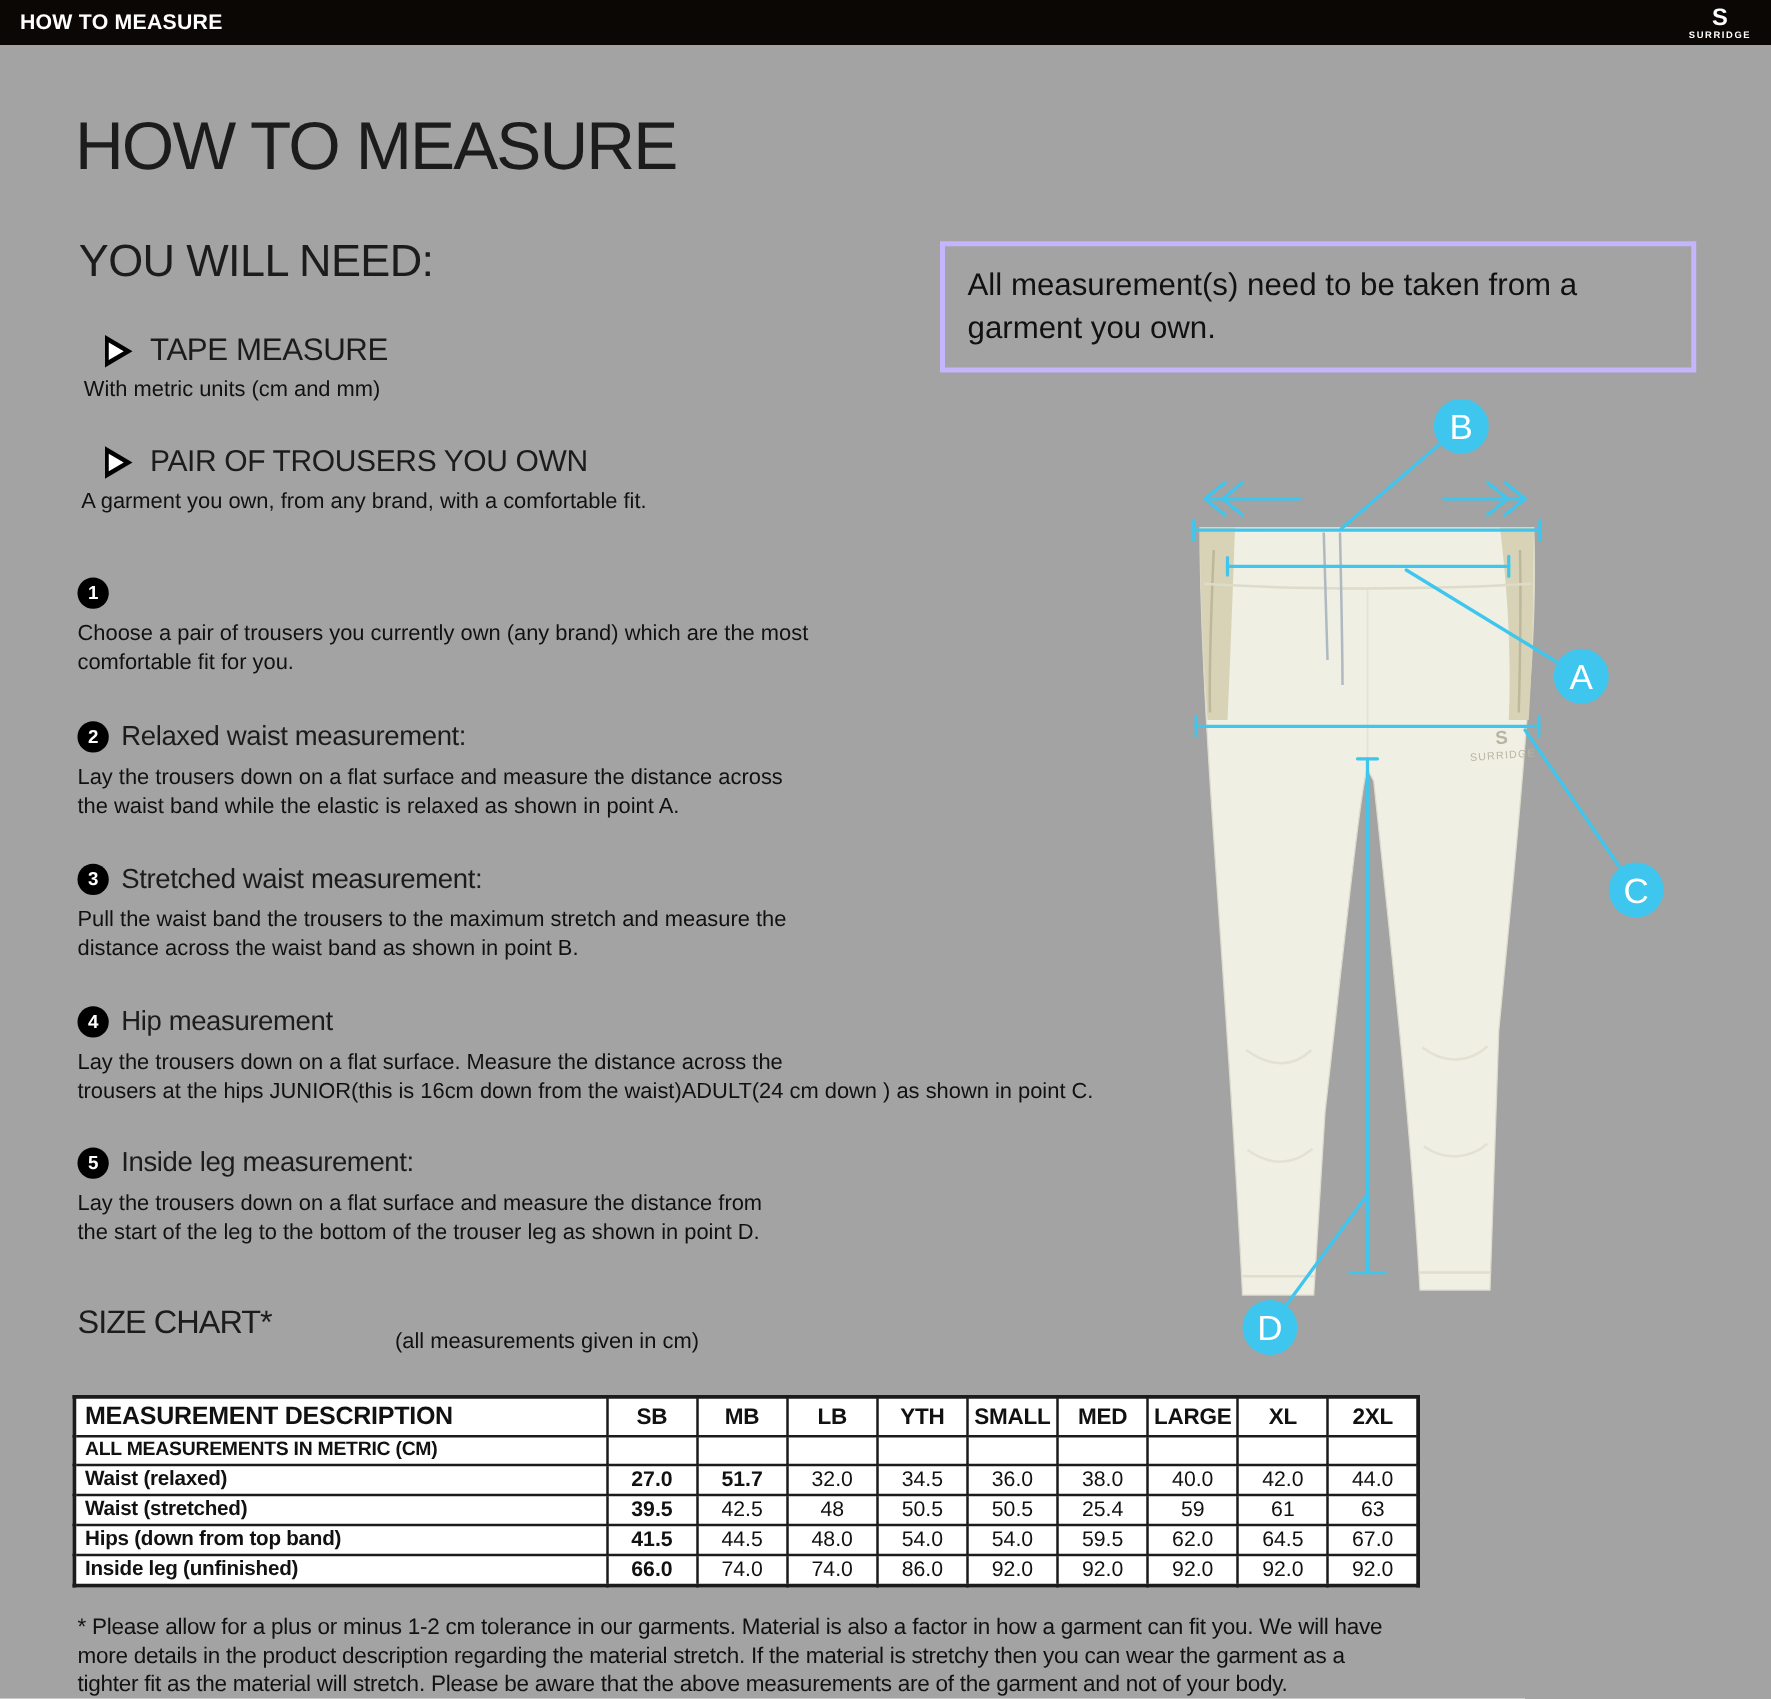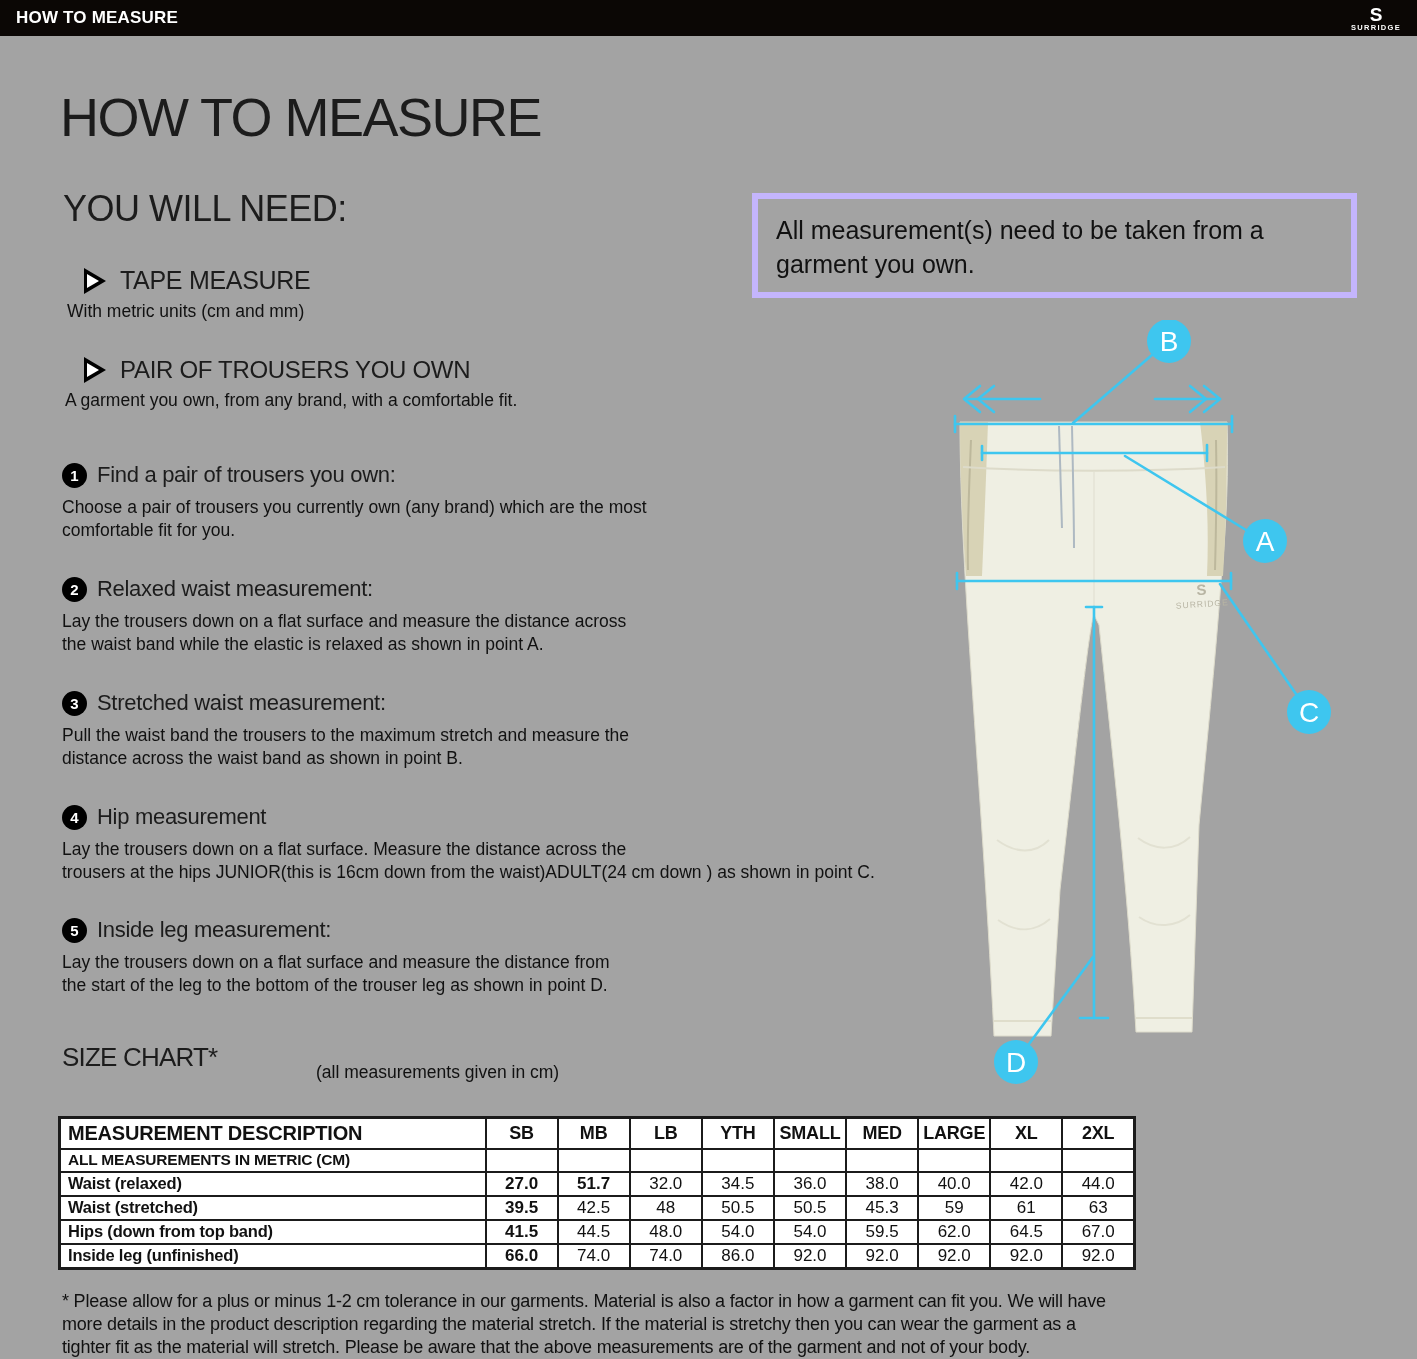--- a/index.html
+++ b/index.html
@@ -38,21 +38,21 @@
   .step{position:absolute;left:62px;width:900px;}
   .step-head{display:flex;align-items:center;gap:10px;}
   .stepnum{width:25px;height:25px;border-radius:50%;background:#000;color:#fff;
            font-size:15px;font-weight:bold;display:flex;align-items:center;justify-content:center;
            flex:0 0 auto;}
   .step-heading{font-size:22px;letter-spacing:-.3px;color:#1c1c1c;white-space:nowrap;}
   .step-body{margin-top:8px;font-size:17.5px;line-height:23px;color:#111;white-space:pre-line;}
 
   
   .callout{position:absolute;left:752px;top:193px;width:605px;height:105px;box-sizing:border-box;
-           border:6px solid #c4b5fd;padding:14px 18px;}
+           border:4px solid #c4b5fd;padding:14px 18px;}
   .callout-text{font-size:25px;line-height:34px;color:#111;white-space:pre-line;}
 
   
   .diagram{position:absolute;left:940px;top:320px;width:420px;height:790px;}
 
   
   .chart-heading{position:absolute;left:62px;top:1042px;font-size:26px;font-weight:400;
                  letter-spacing:-.8px;color:#1c1c1c;white-space:nowrap;}
   .chart-note{position:absolute;left:316px;top:1062px;font-size:17.5px;color:#111;white-space:nowrap;}
 
@@ -101,21 +101,20 @@
     <div class="row">
       <span class="tri"></span>
       <span class="need-label">PAIR OF TROUSERS YOU OWN</span>
     </div>
     <div class="need-desc" style="margin-left:2px;">A garment you own, from any brand, with a comfortable fit.</div>
   </div>
 
   <div class="step" style="top:462px;">
     <div class="step-head">
       <span class="stepnum">1</span>
-      <span class="step-heading">Find a pair of trousers you own:</span>
     </div>
     <div class="step-body">Choose a pair of trousers you currently own (any brand) which are the most
 comfortable fit for you.</div>
   </div>
   <div class="step" style="top:576px;">
     <div class="step-head">
       <span class="stepnum">2</span>
       <span class="step-heading">Relaxed waist measurement:</span>
     </div>
     <div class="step-body">Lay the trousers down on a flat surface and measure the distance across
@@ -284,21 +283,21 @@
           <td class="val">42.0</td>
           <td class="val">44.0</td>
         </tr>
         <tr>
           <td class="rowlabel">Waist (stretched)</td>
           <td class="val bold">39.5</td>
           <td class="val">42.5</td>
           <td class="val">48</td>
           <td class="val">50.5</td>
           <td class="val">50.5</td>
-          <td class="val">45.3</td>
+          <td class="val">25.4</td>
           <td class="val">59</td>
           <td class="val">61</td>
           <td class="val">63</td>
         </tr>
         <tr>
           <td class="rowlabel">Hips (down from top band)</td>
           <td class="val bold">41.5</td>
           <td class="val">44.5</td>
           <td class="val">48.0</td>
           <td class="val">54.0</td>

